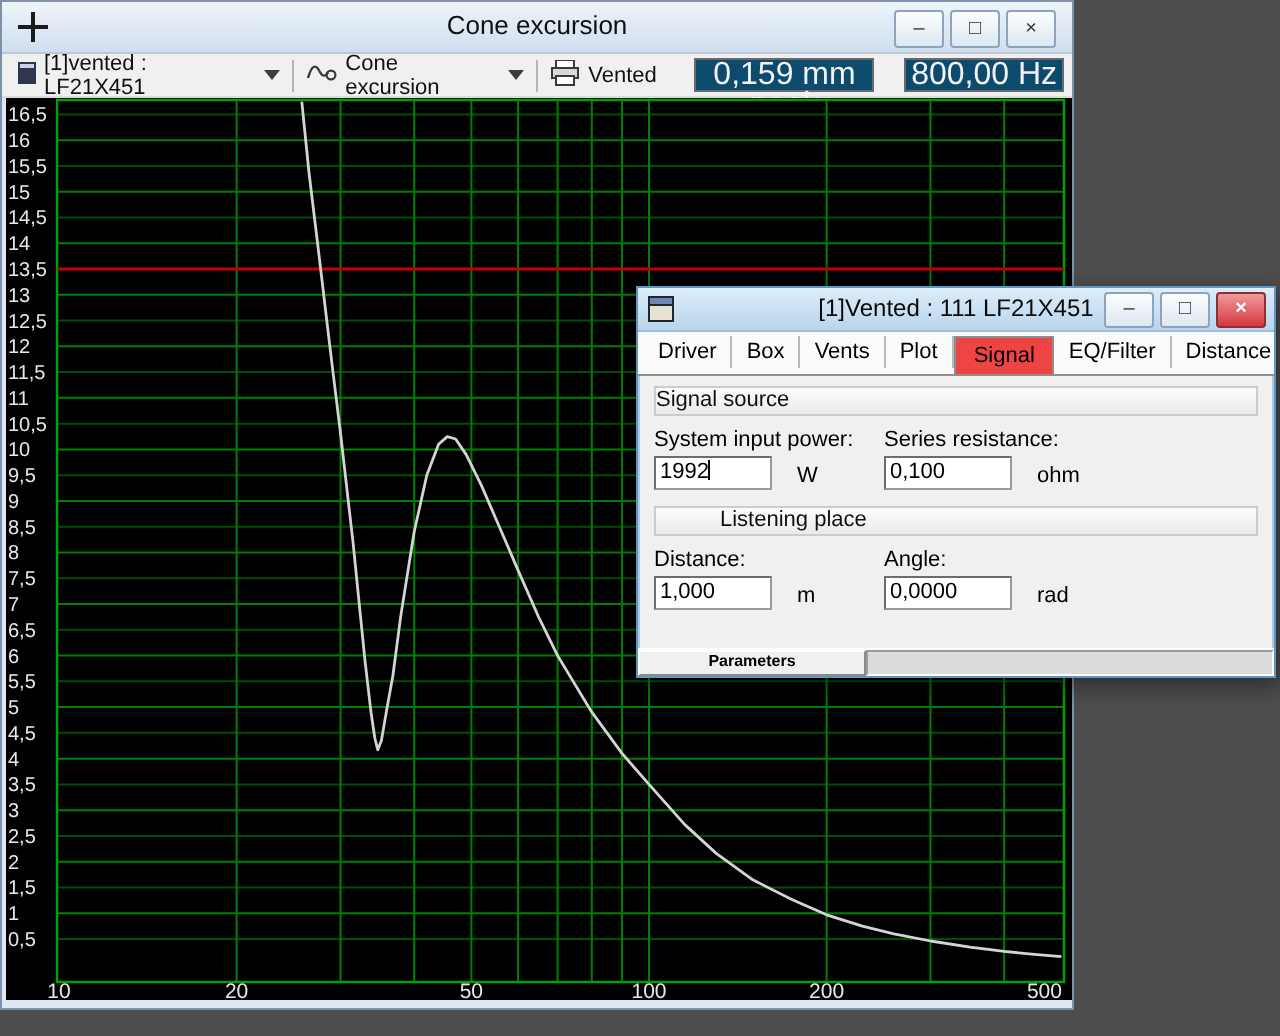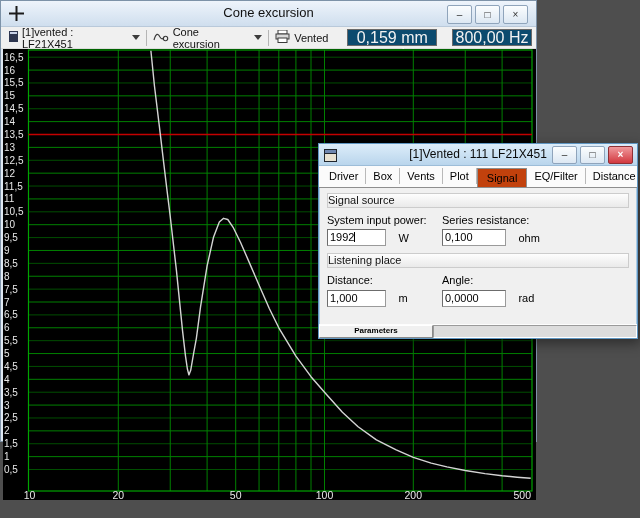--- a/index.html
+++ b/index.html
@@ -4,21 +4,21 @@
 <style>
   html,body{margin:0;padding:0;}
   body{
     width:640px;height:518px;overflow:hidden;position:relative;
     background:#4e4e4e;
     font-family:"Liberation Sans", sans-serif;
     -webkit-font-smoothing:antialiased;
   }
   
   .main-window{
-    position:absolute;left:0;top:0;width:537px;height:442px;
+    position:absolute;left:0;top:0;width:537px;height:505px;
     background:#dfe8f2;border:1px solid #7d92a8;box-sizing:border-box;
     z-index:1;
   }
   .mw-titlebar{
     height:25px;position:relative;
     background:linear-gradient(#eef4fb,#cfdeee);
     border-bottom:1px solid #b9c9da;
   }
   .mw-title{
     position:absolute;left:0;right:0;top:4px;text-align:center;
@@ -83,21 +83,21 @@
   .dlg-controls .winbtn{width:23px;height:16px;}
   
   .tabs{
     height:19px;background:#fbfbfb;display:flex;align-items:flex-start;
     padding:2px 3px 0;border-bottom:1px solid #8e8e8e;font-size:11px;
   }
   .tab{
     padding:2px 7px 2px;border-right:1px solid #b9b9b9;color:#000;white-space:nowrap;
   }
   .tab.active{
-    background:#c2410c;border:1px solid #8e8e8e;border-bottom:none;
+    background:#ef4444;border:1px solid #8e8e8e;border-bottom:none;
     margin-bottom:-1px;padding:3px 9px 3px;position:relative;top:0;
   }
   
   .dlg-content{padding:4px 8px 0;position:relative;height:127px;}
   .group-header{
     border:1px solid #cccccc;background:linear-gradient(#fdfdfd,#eaeaea);
     text-align:left;font-size:11px;height:13px;line-height:13px;color:#111;
     margin:1px 0 3px;
   }
   .field-grid{display:grid;grid-template-columns:115px auto;margin-bottom:2px;}
@@ -327,21 +327,21 @@
         <span class="textbox"><span>1992</span><span class="caret"></span></span>
         <span class="unit">W</span>
       </div>
       <div>
         <span class="fld-label">Series resistance:</span>
         <span class="textbox wide"><span>0,100</span></span>
         <span class="unit">ohm</span>
       </div>
     </div>
 
-    <div class="group-header" style="margin-top:7px;">Listening place</div>
+    <div class="group-header" style="margin-top:7px;padding-left:32px;">Listening place</div>
 
     <div class="field-grid">
       <div>
         <span class="fld-label">Distance:</span>
         <span class="textbox"><span>1,000</span></span>
         <span class="unit">m</span>
       </div>
       <div>
         <span class="fld-label">Angle:</span>
         <span class="textbox wide"><span>0,0000</span></span>

